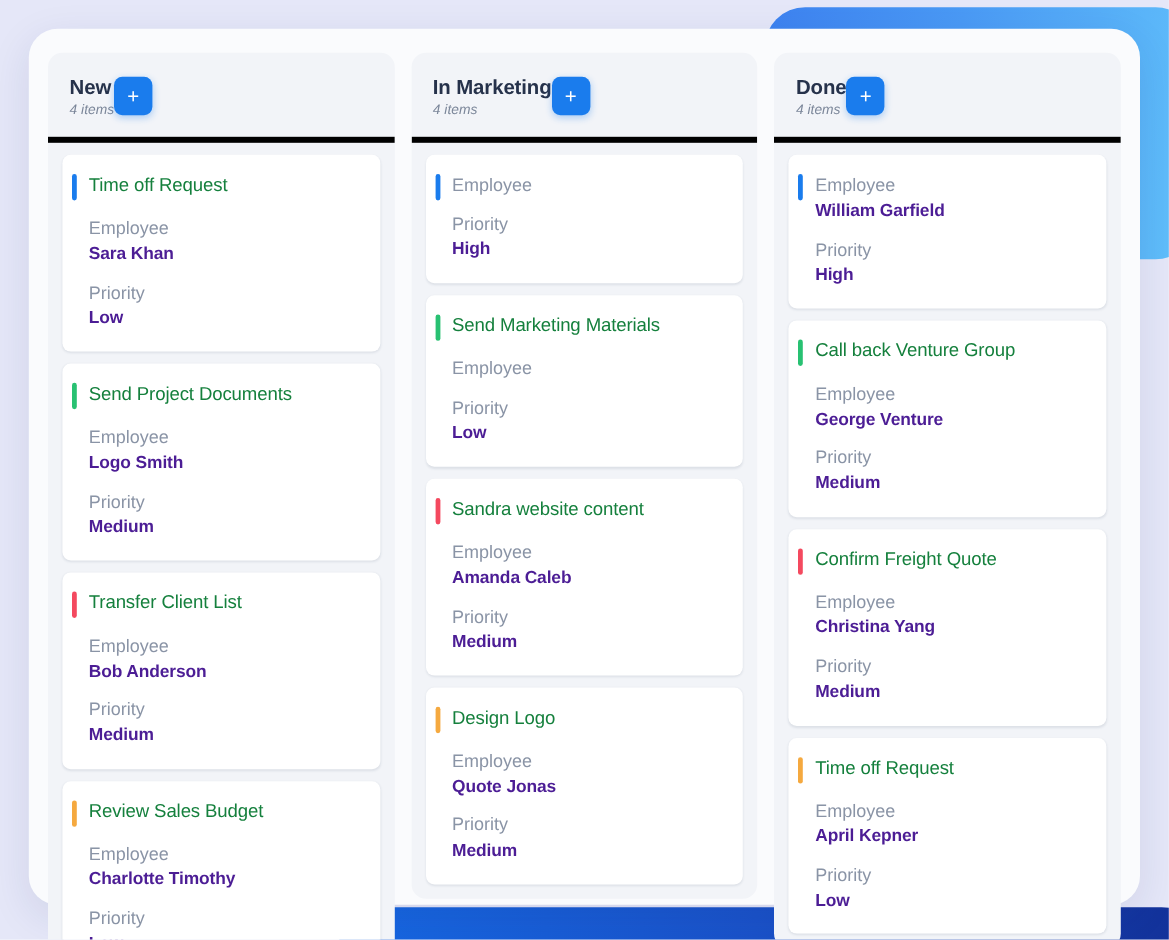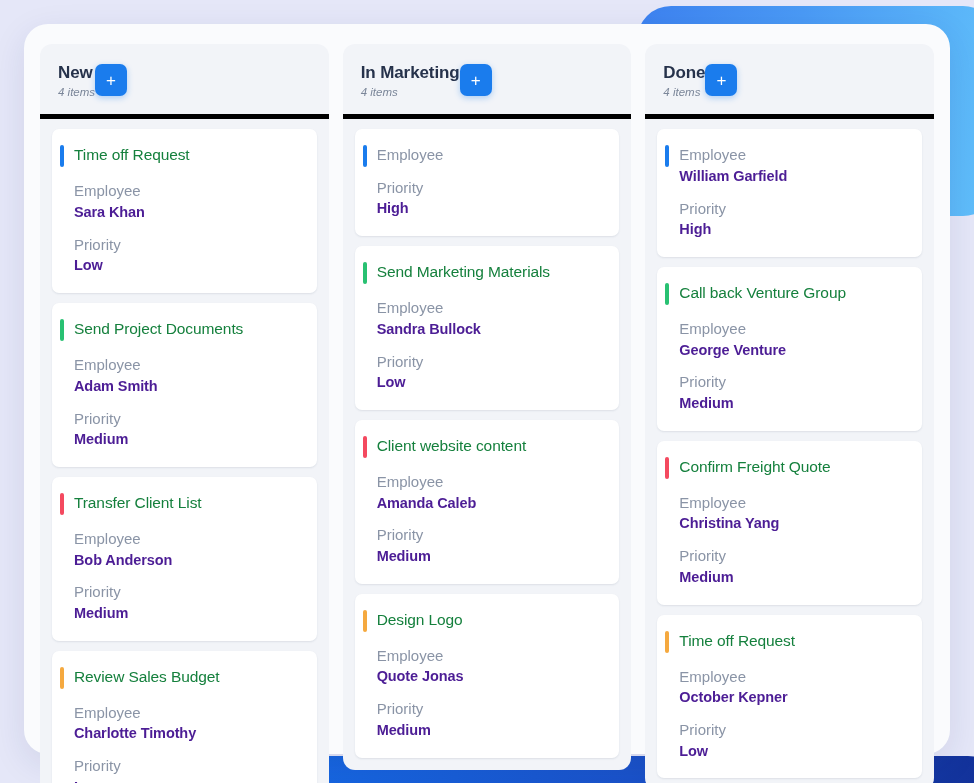--- a/index.html
+++ b/index.html
@@ -201,21 +201,21 @@
             <div class="field">
               <div class="field-label">Priority</div>
               <div class="field-value">Low</div>
             </div>
           </div>
           <div class="card">
             <span class="card-accent" style="background: rgb(40, 193, 114);"></span>
             <div class="card-title">Send Project Documents</div>
             <div class="field">
               <div class="field-label">Employee</div>
-              <div class="field-value">Adam Smith</div>
+              <div class="field-value">Logo Smith</div>
             </div>
             <div class="field">
               <div class="field-label">Priority</div>
               <div class="field-value">Medium</div>
             </div>
           </div>
           <div class="card">
             <span class="card-accent" style="background: rgb(244, 73, 95);"></span>
             <div class="card-title">Transfer Client List</div>
             <div class="field">
@@ -260,30 +260,29 @@
             <div class="field">
               <div class="field-label">Priority</div>
               <div class="field-value">High</div>
             </div>
           </div>
           <div class="card">
             <span class="card-accent" style="background: rgb(40, 193, 114);"></span>
             <div class="card-title">Send Marketing Materials</div>
             <div class="field">
               <div class="field-label">Employee</div>
-              <div class="field-value">Sandra Bullock</div>
             </div>
             <div class="field">
               <div class="field-label">Priority</div>
               <div class="field-value">Low</div>
             </div>
           </div>
           <div class="card">
             <span class="card-accent" style="background: rgb(244, 73, 95);"></span>
-            <div class="card-title">Client website content</div>
+            <div class="card-title">Sandra website content</div>
             <div class="field">
               <div class="field-label">Employee</div>
               <div class="field-value">Amanda Caleb</div>
             </div>
             <div class="field">
               <div class="field-label">Priority</div>
               <div class="field-value">Medium</div>
             </div>
           </div>
           <div class="card">
@@ -344,21 +343,21 @@
             <div class="field">
               <div class="field-label">Priority</div>
               <div class="field-value">Medium</div>
             </div>
           </div>
           <div class="card">
             <span class="card-accent" style="background: rgb(245, 169, 63);"></span>
             <div class="card-title">Time off Request</div>
             <div class="field">
               <div class="field-label">Employee</div>
-              <div class="field-value">October Kepner</div>
+              <div class="field-value">April Kepner</div>
             </div>
             <div class="field">
               <div class="field-label">Priority</div>
               <div class="field-value">Low</div>
             </div>
           </div>
         </div>
       </div>
     </div>
 </div>

